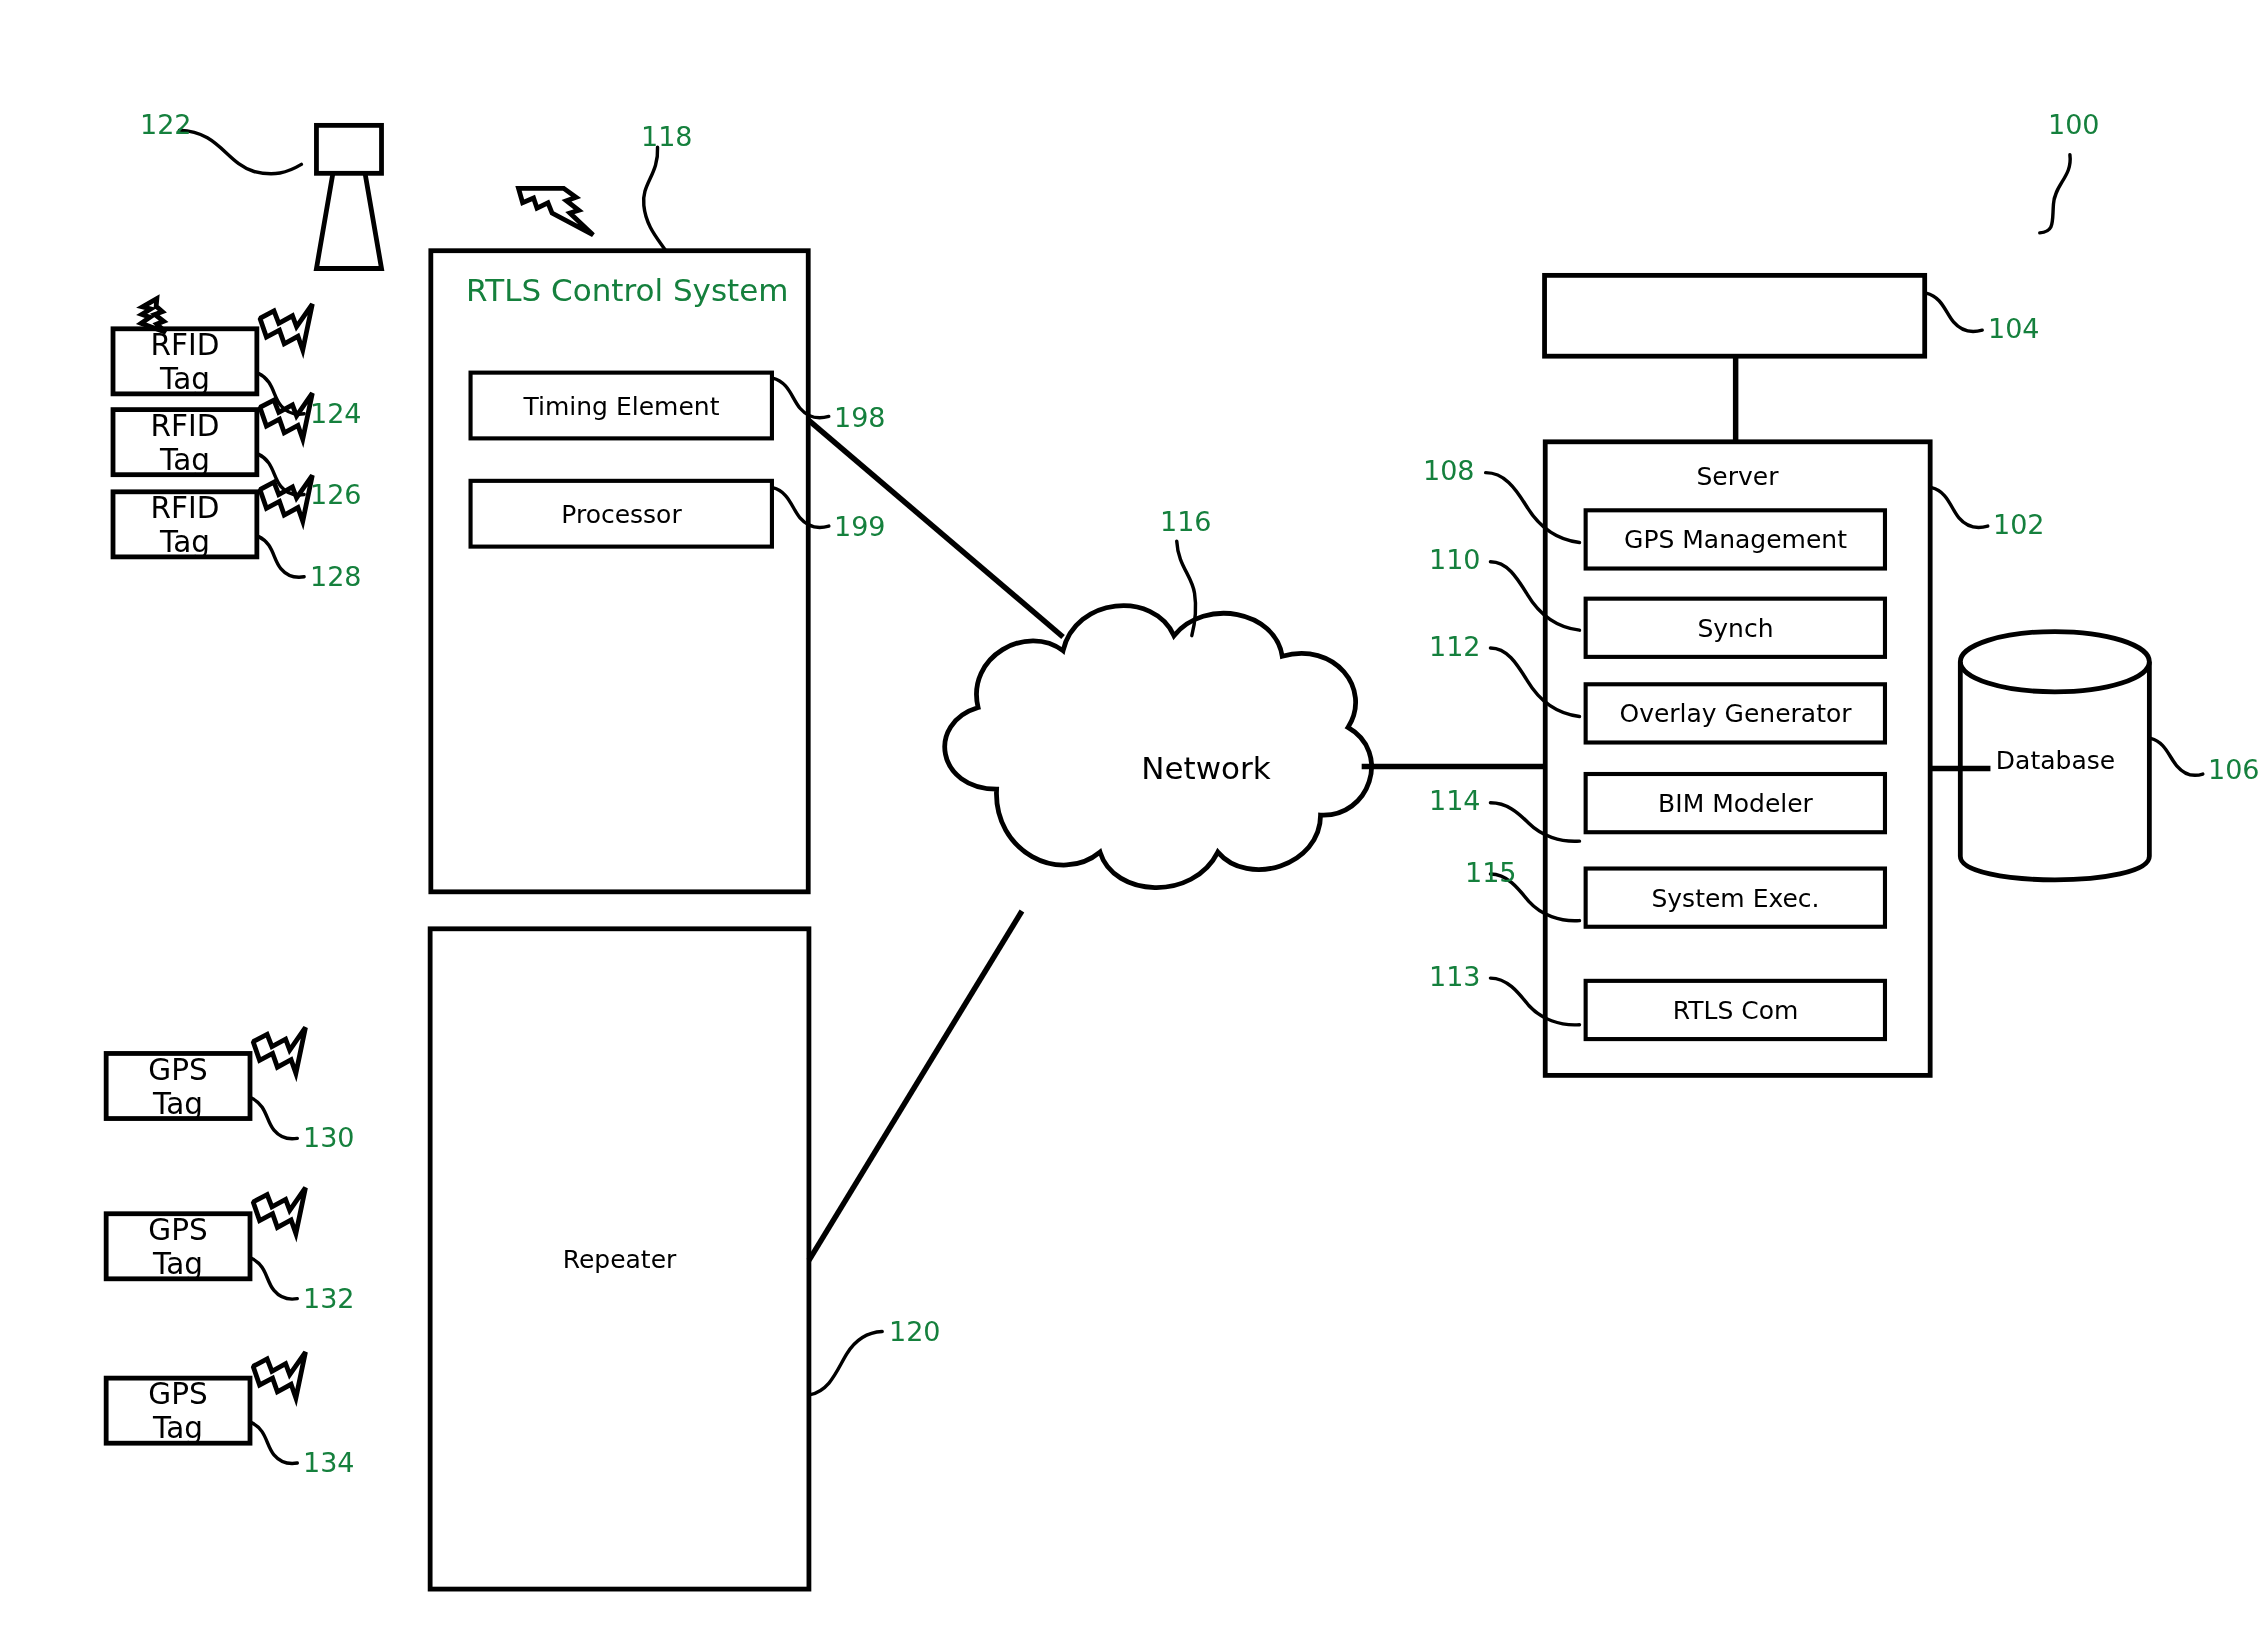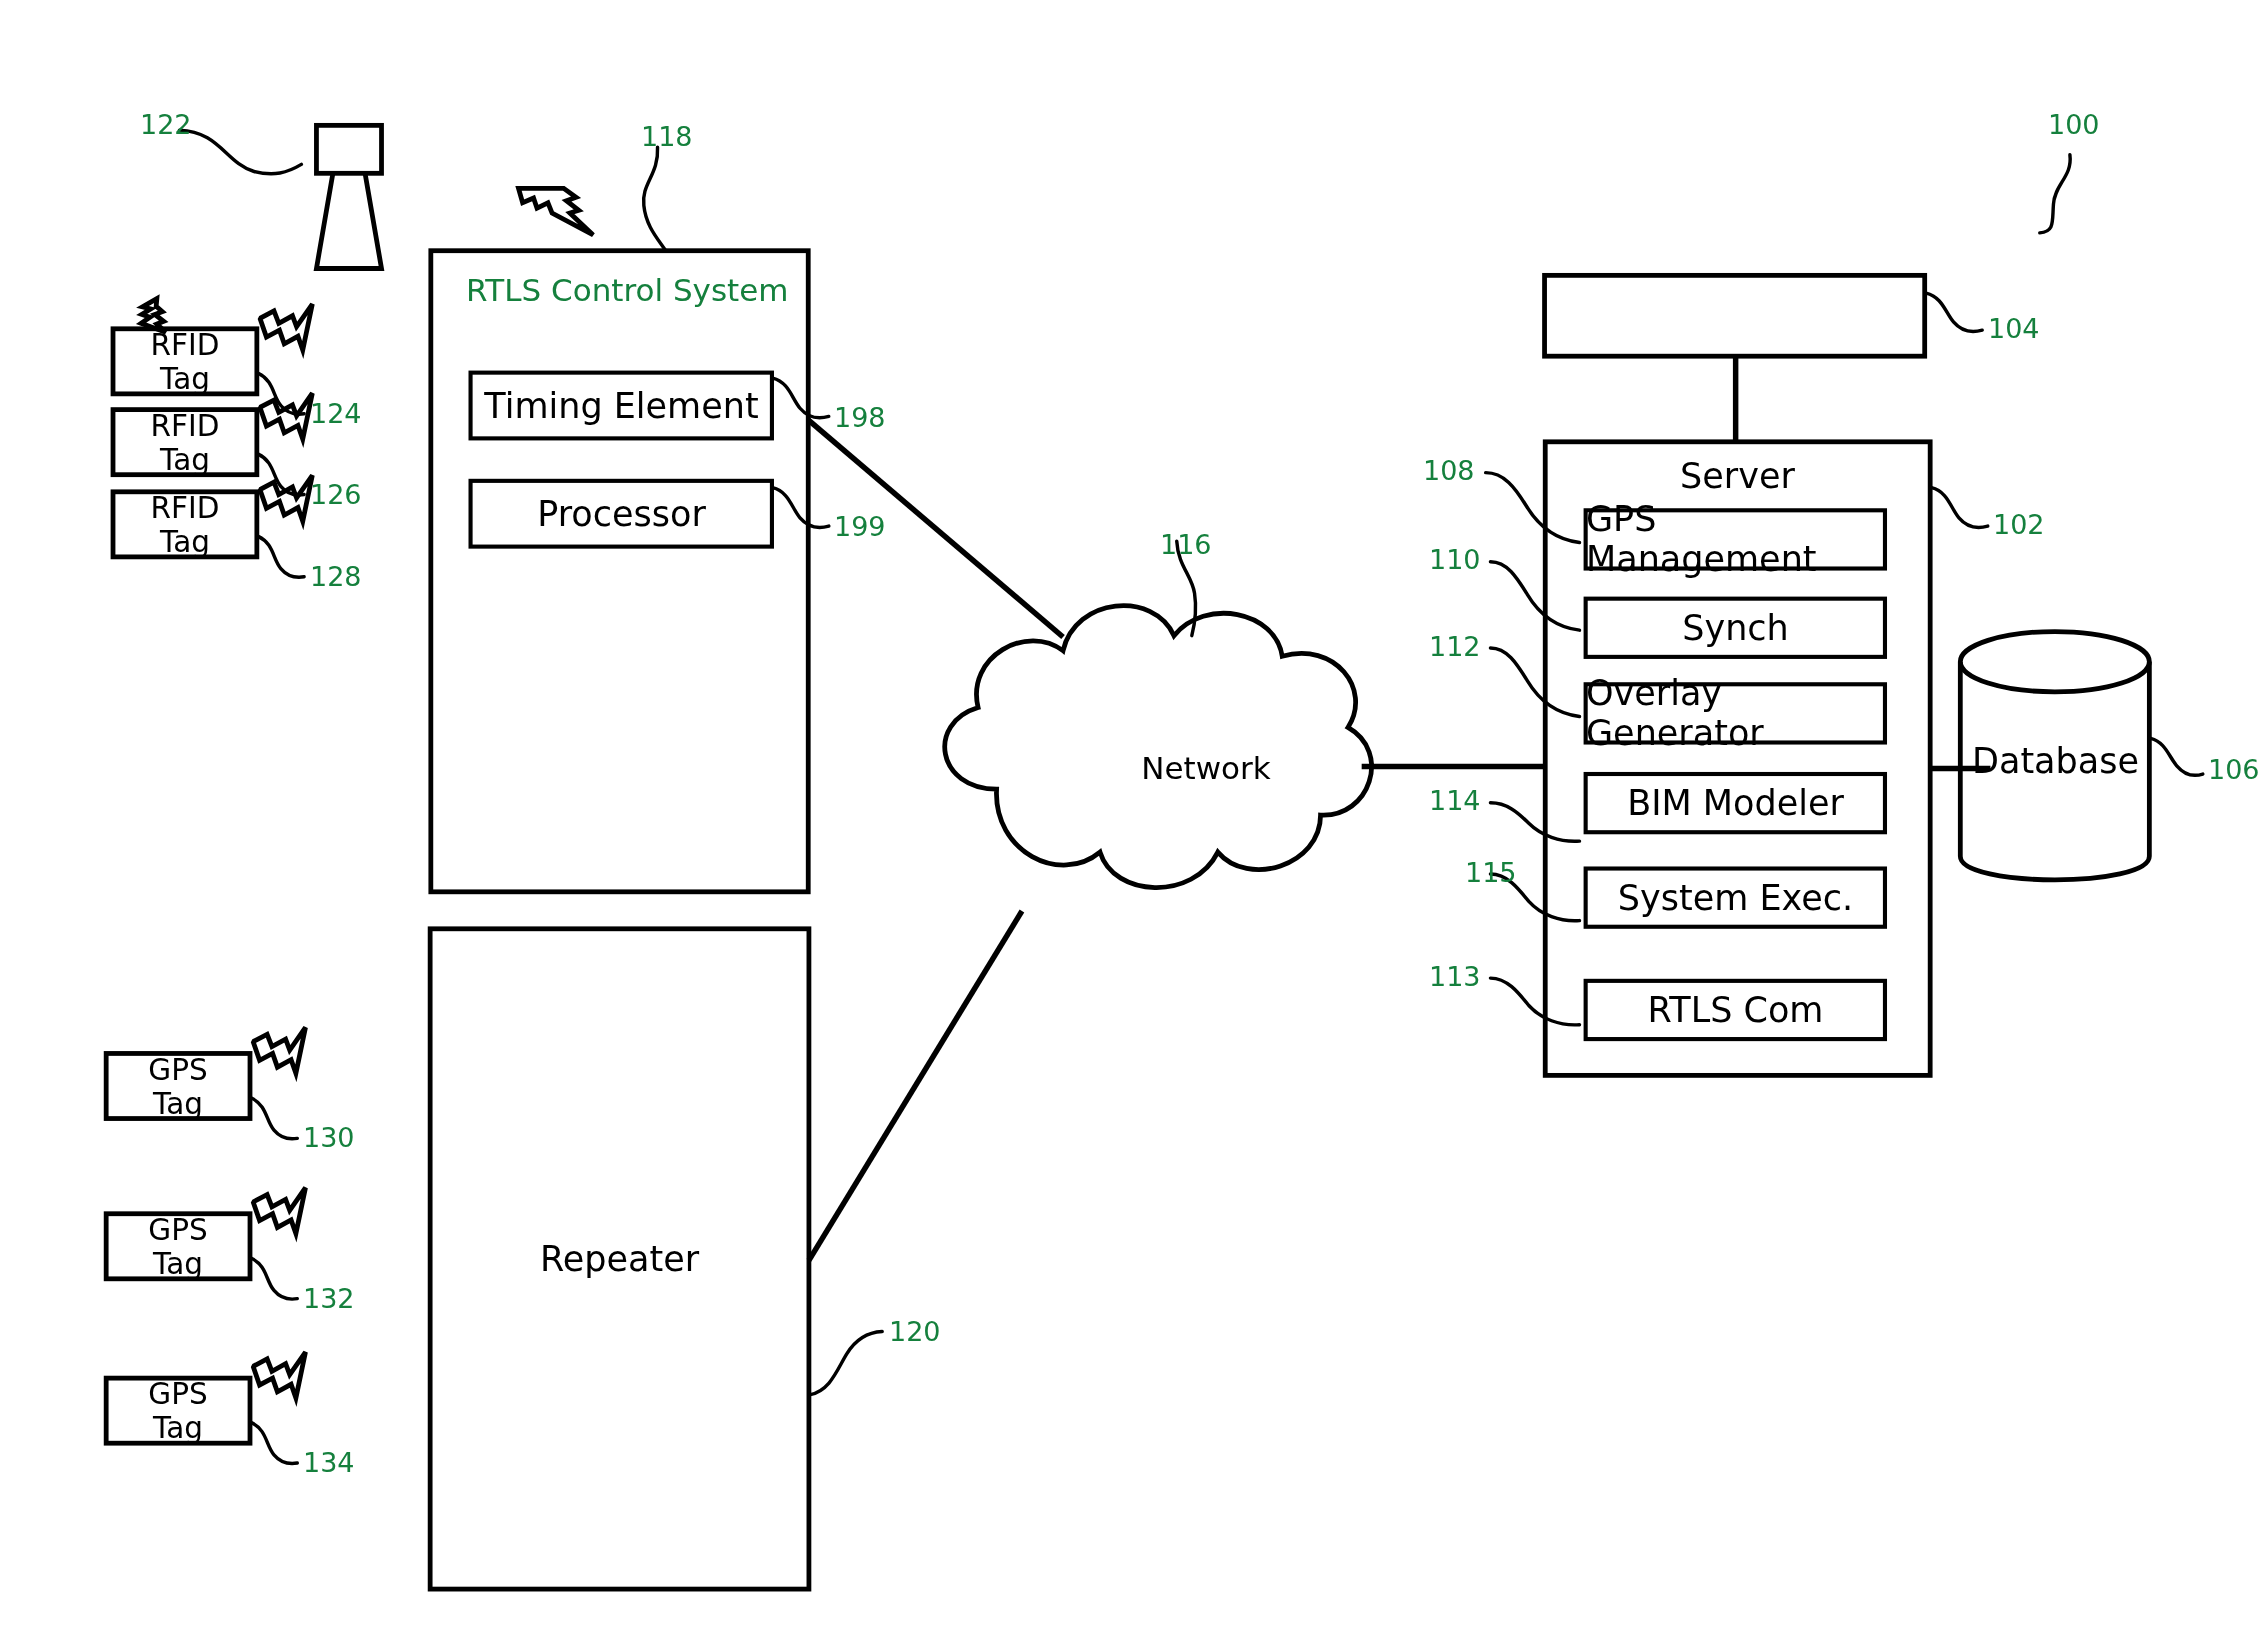--- a/index.html
+++ b/index.html
@@ -8,21 +8,21 @@
   svg#canvas{position:absolute;left:0;top:0;width:2261px;height:1635px;}
   .shape{fill:none;stroke:#000;stroke-width:7;}
   .shape-thin{fill:none;stroke:#000;stroke-width:6;}
   .lead{fill:none;stroke:#000;stroke-width:5;stroke-linecap:round;}
   .link{fill:none;stroke:#000;stroke-width:8;}
   .bolt{fill:none;stroke:#000;stroke-width:7;stroke-linejoin:miter;}
   .lbl{position:absolute;font-family:"DejaVu Sans",sans-serif;color:#15803d;
        white-space:nowrap;line-height:1.12;}
   .ref{font-size:27px;}
   .tagtext{font-size:29.5px;text-align:center;}
-  .unit{font-size:35px;}
+  .unit{font-size:25px;}
   .title{font-size:31px;}
   .centerwrap{position:absolute;display:flex;align-items:center;justify-content:center;}
 </style>
 </head>
 <body>
 
 <div id="stage">
 
   <svg id="canvas" viewBox="0 0 3301 2387">
 
@@ -213,21 +213,21 @@
   <div class="lbl ref" style="left:834px;top:512px;">199</div>
 
   <div class="centerwrap" style="left:430px;top:929px;width:379px;height:660px;">
     <div class="unit">Repeater</div>
   </div>
   <div class="lbl ref" style="left:889px;top:1317px;">120</div>
 
   <div class="centerwrap" style="left:1069px;top:730px;width:274px;height:75px;">
     <div class="title">Network</div>
   </div>
-  <div class="lbl ref" style="left:1160px;top:507px;margin-top:23px;">116</div>
+  <div class="lbl ref" style="left:1160px;top:507px;">116</div>
 
   <div class="lbl ref" style="left:1988px;top:314px;">104</div>
 
   <div class="centerwrap" style="left:1545px;top:452px;width:385px;height:48px;">
     <div class="unit">Server</div>
   </div>
   <div class="lbl ref" style="left:1993px;top:510px;">102</div>
 
   <div class="centerwrap" style="left:1586px;top:510px;width:299px;height:58px;">
     <div class="unit">GPS Management</div>

